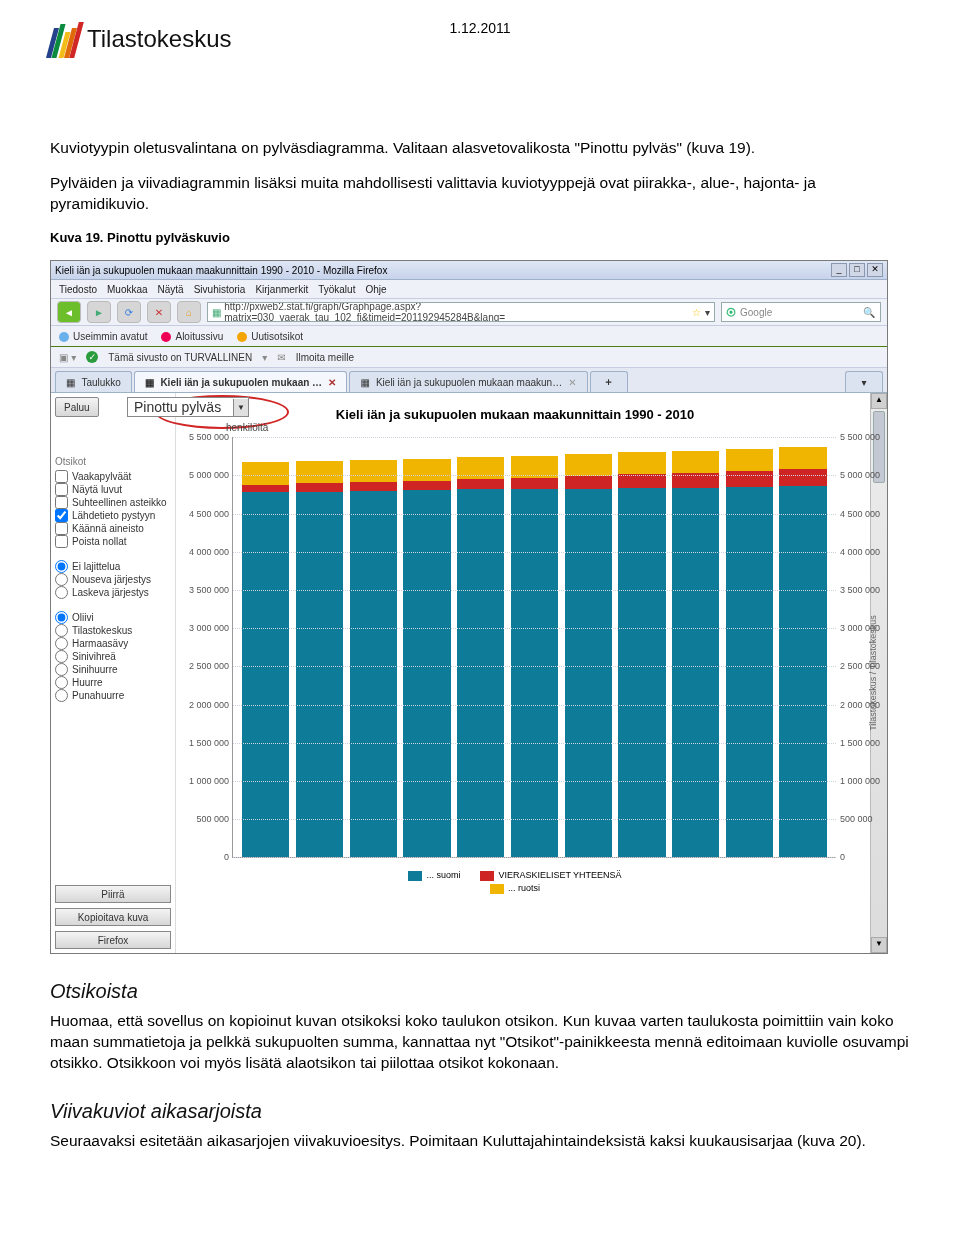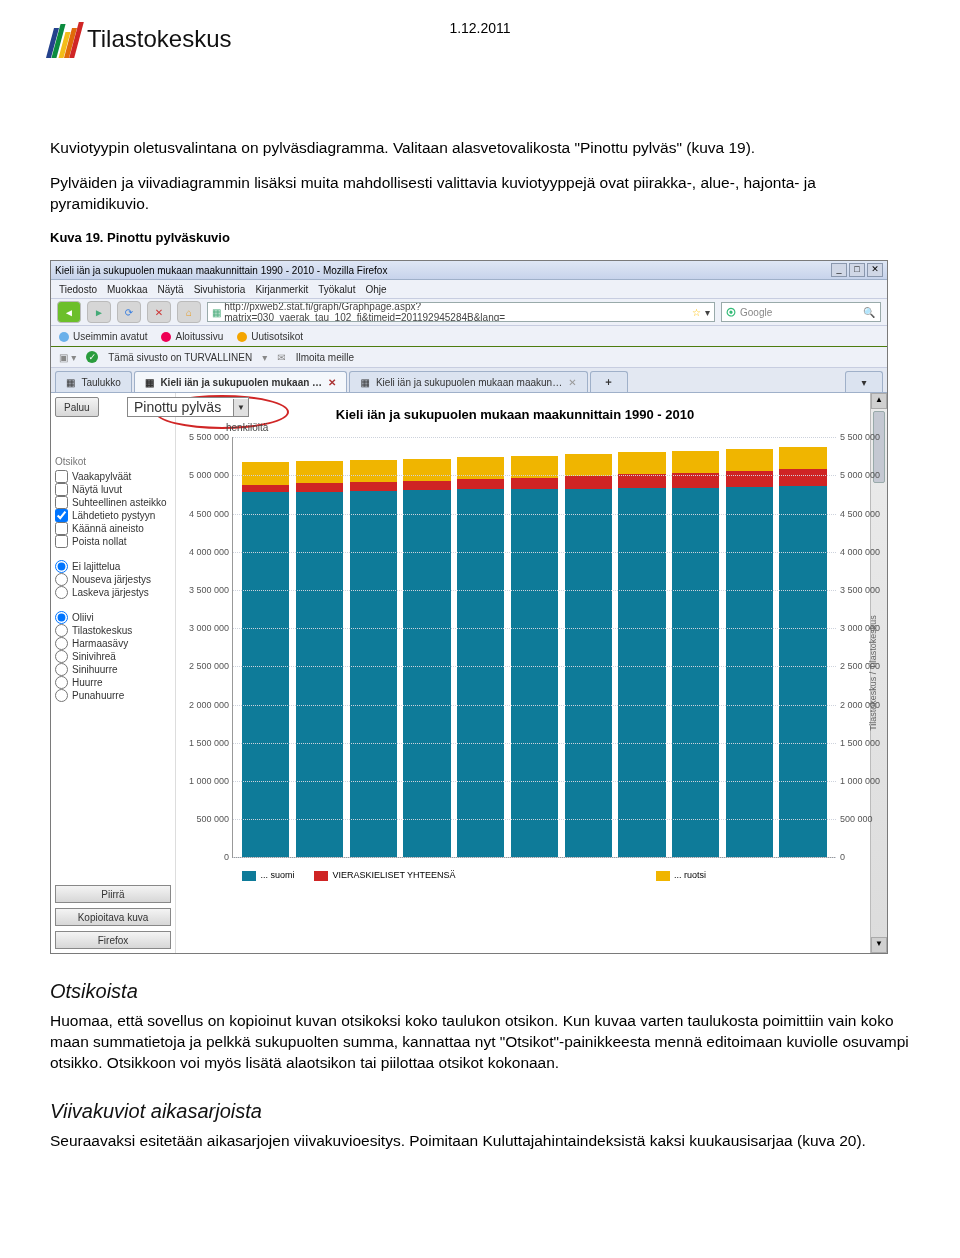--- a/index.html
+++ b/index.html
@@ -374,21 +374,21 @@
             <div class="vgrid" style="top: 18.1818%;"></div>
             <div class="ylabel-left" style="top: 18.1818%;">4 500 000</div>
             <div class="ylabel-right" style="top: 18.1818%;">4 500 000</div>
             <div class="vgrid" style="top: 9.09091%;"></div>
             <div class="ylabel-left" style="top: 9.09091%;">5 000 000</div>
             <div class="ylabel-right" style="top: 9.09091%;">5 000 000</div>
             <div class="vgrid" style="top: 0%;"></div>
             <div class="ylabel-left" style="top: 0%;">5 500 000</div>
             <div class="ylabel-right" style="top: 0%;">5 500 000</div>
           </div>
-      <div class="legend" id="legend" style="flex-direction: row; gap: 2px; margin-top: 12px;">
+      <div class="legend" id="legend" style="flex-direction: column; gap: 2px; margin-top: 12px;">
             <div style="display: flex; gap: 20px; justify-content: center; width: 100%;">
               <span><span class="sw" style="background: rgb(14, 123, 153);"></span>... suomi</span>
               <span><span class="sw" style="background: rgb(207, 36, 36);"></span>VIERASKIELISET YHTEENSÄ</span>
             </div>
             <div style="display: flex; justify-content: center; width: 100%;">
               <span><span class="sw" style="background: rgb(240, 181, 0);"></span>... ruotsi</span>
             </div>
           </div>
       <div class="source-rot">Tilastokeskus / Tilastokeskus</div>
     </div>

